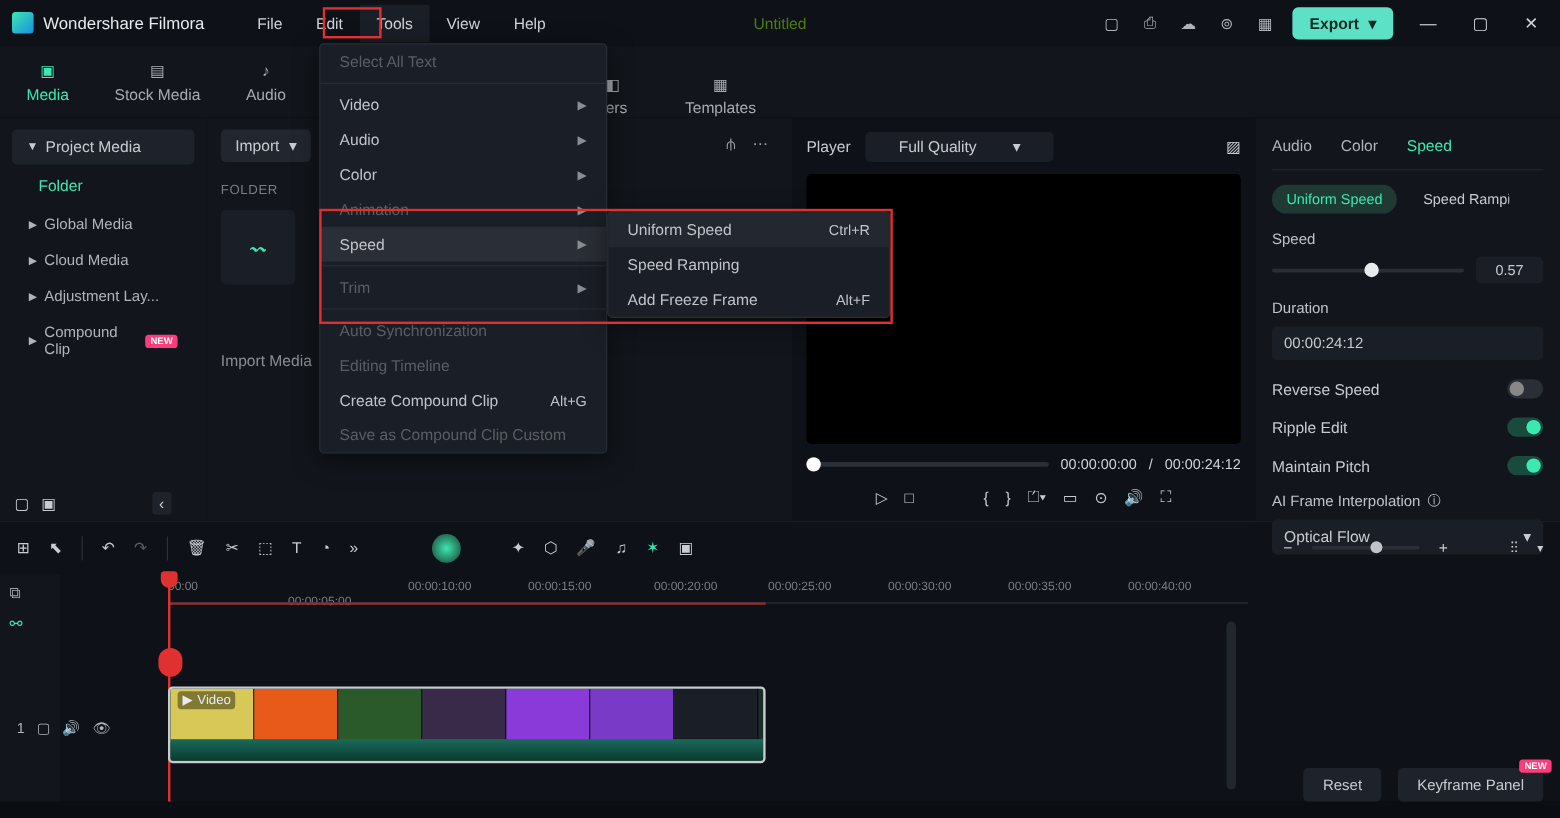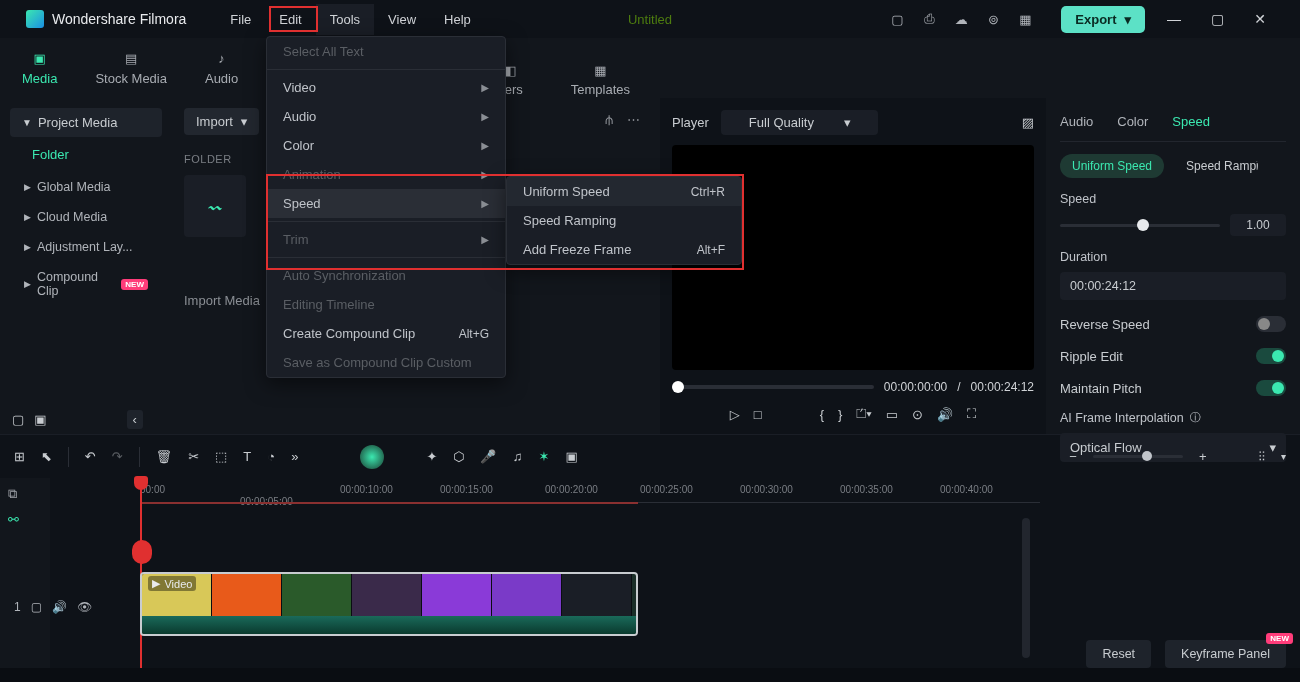--- a/index.html
+++ b/index.html
@@ -1,27 +1,27 @@
 <!DOCTYPE html>
 <html><head>
 <meta charset="utf-8">
 <style>
 * { margin: 0; padding: 0; box-sizing: border-box; font-family: -apple-system, "Segoe UI", Arial, sans-serif; }
 body { background: #0a0d12; color: #c8ccd0; width: 1300px; height: 682px; overflow: hidden; font-size: 13px; position: relative; }
-.titlebar { height: 38px; display: flex; align-items: center; padding: 0 26px; background: #0e1218; position: relative; }
+.titlebar { height: 38px; display: flex; align-items: center; padding: 0 10px; background: #0e1218; position: relative; }
 .logo { width: 18px; height: 18px; background: linear-gradient(135deg, #3be8b0, #1a8fe3); border-radius: 3px; margin-right: 8px; }
 .app-name { font-size: 14px; color: #e8eaed; margin-right: 30px; }
 .menu-items { display: flex; gap: 0; }
 .menu-item { padding: 8px 14px; color: #d0d3d7; cursor: pointer; }
 .menu-item.active { background: #1a1e26; }
 .red-box { position: absolute; border: 2px solid #e03030; pointer-events: none; z-index: 1000; }
 .doc-title { position: absolute; left: 50%; transform: translateX(-50%); color: #4d7c0f; }
 .title-right { margin-left: auto; display: flex; align-items: center; gap: 14px; }
 .icon-btn { width: 18px; height: 18px; display: flex; align-items: center; justify-content: center; color: #b0b4ba; cursor: pointer; }
-.export-btn { background: #5ce1c6; color: #0a2a22; padding: 6px 14px; border-radius: 5px; display: flex; align-items: center; gap: 8px; font-weight: 600; margin-left: 13px; }
+.export-btn { background: #5ce1c6; color: #0a2a22; padding: 6px 14px; border-radius: 5px; display: flex; align-items: center; gap: 8px; font-weight: 600; }
 .win-btn { padding: 4px 8px; color: #d0d3d7; cursor: pointer; font-size: 14px; }
 
 .tabs-row { height: 60px; display: flex; align-items: center; padding: 0 12px; gap: 18px; background: #12161c; }
 .tab { display: flex; flex-direction: column; align-items: center; gap: 4px; padding: 6px 10px; color: #a8acb2; cursor: pointer; }
 .tab.active { color: #3be8b0; }
 .tab-ico { width: 20px; height: 16px; display: flex; align-items: center; justify-content: center; }
 
 .main { display: flex; height: 336px; }
 .sidebar { width: 172px; background: #12161c; padding: 10px 10px; }
 .proj-media { background: #1e232b; padding: 7px 12px; border-radius: 4px; display:flex; align-items:center; gap:6px; }
@@ -245,21 +245,21 @@
     </div>
     <div class="speed-subtabs">
       <div class="subtab active">Uniform Speed</div>
       <div class="subtab" style="white-space:nowrap; overflow:hidden; max-width:84px;"><span>Speed Ramping</span></div>
     </div>
     <div class="rp-lbl">Speed</div>
     <div class="slider-row">
       <div class="slider">
           <div class="slider-thumb"></div>
         </div>
-      <div class="val-box">1.00</div>
+      <div class="val-box">0.57</div>
     </div>
     <div class="rp-lbl">Duration</div>
     <div class="dur-box">00:00:24:12</div>
     <div class="toggle-row">
         <span>Reverse Speed</span>
         <div class="toggle">
           <div class="toggle-dot"></div>
         </div>
       </div>
     <div class="toggle-row">

